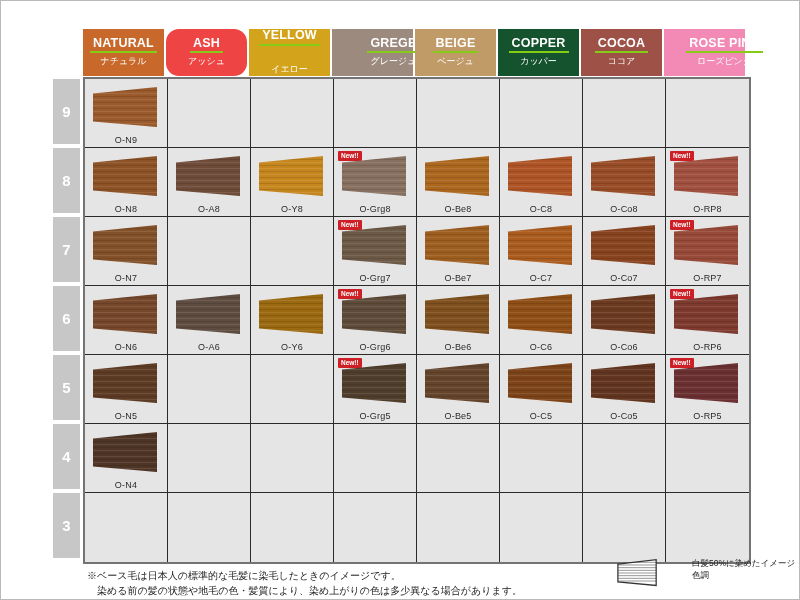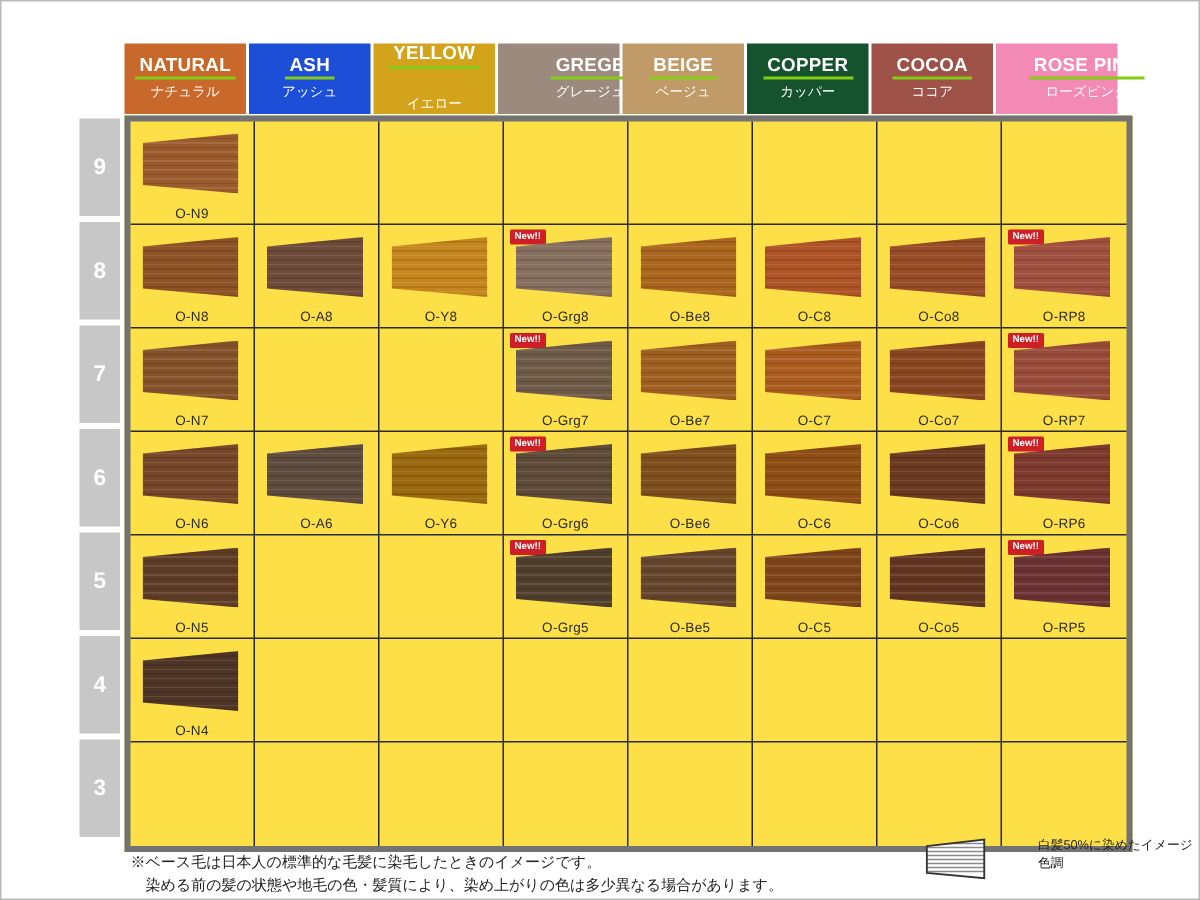--- a/index.html
+++ b/index.html
@@ -22,21 +22,21 @@
   .col-head .jp{font-size:9px;margin-top:2px;white-space:nowrap;}
   
   .body-row{display:flex;margin-top:1px;}
   .row-nums{width:30px;display:flex;flex-direction:column;}
   .row-num{
     width:27px;height:65px;margin:2px 0;background:#c7c7c7;color:#fff;
     font-size:15px;font-weight:bold;display:flex;align-items:center;justify-content:center;
   }
   .grid{
     display:grid;grid-template-columns:repeat(8,83px);grid-auto-rows:69px;
-    border:4px solid #737373;background:#fde047;height:483px;box-sizing:content-box;text-decoration:underline;
+    border:2px solid #737373;background:#e5e5e5;height:483px;box-sizing:content-box;text-decoration:underline;
   }
   .cell{
     position:relative;border-right:1px solid #2a2a2a;border-bottom:1px solid #2a2a2a;
     box-sizing:border-box;
   }
   .cell:nth-child(8n){border-right:none;}
   .cell.last-row{border-bottom:none;}
   
   .swatch{
     position:absolute;left:8px;top:8px;width:64px;height:40px;
@@ -63,21 +63,21 @@
 </style>
 </head>
 <body>
 
 <div class="chart-wrap">
   <div class="header-row">
       <div class="col-head" style="background: rgb(200, 104, 42);">
         <span class="en">NATURAL</span>
         <span class="jp">ナチュラル</span>
       </div>
-      <div class="col-head" style="background: #1d4ed8;">
+      <div class="col-head" style="background: #ef4444; border-radius: 13px;">
         <span class="en">ASH</span>
         <span class="jp">アッシュ</span>
       </div>
       <div class="col-head" style="background: rgb(211, 163, 28); justify-content: space-between;">
         <span class="en">YELLOW</span>
         <span class="jp">イエロー</span>
       </div>
       <div class="col-head" style="background: rgb(156, 138, 127); padding-left: 42px;">
         <span class="en">GREGE</span>
         <span class="jp">グレージュ</span>

